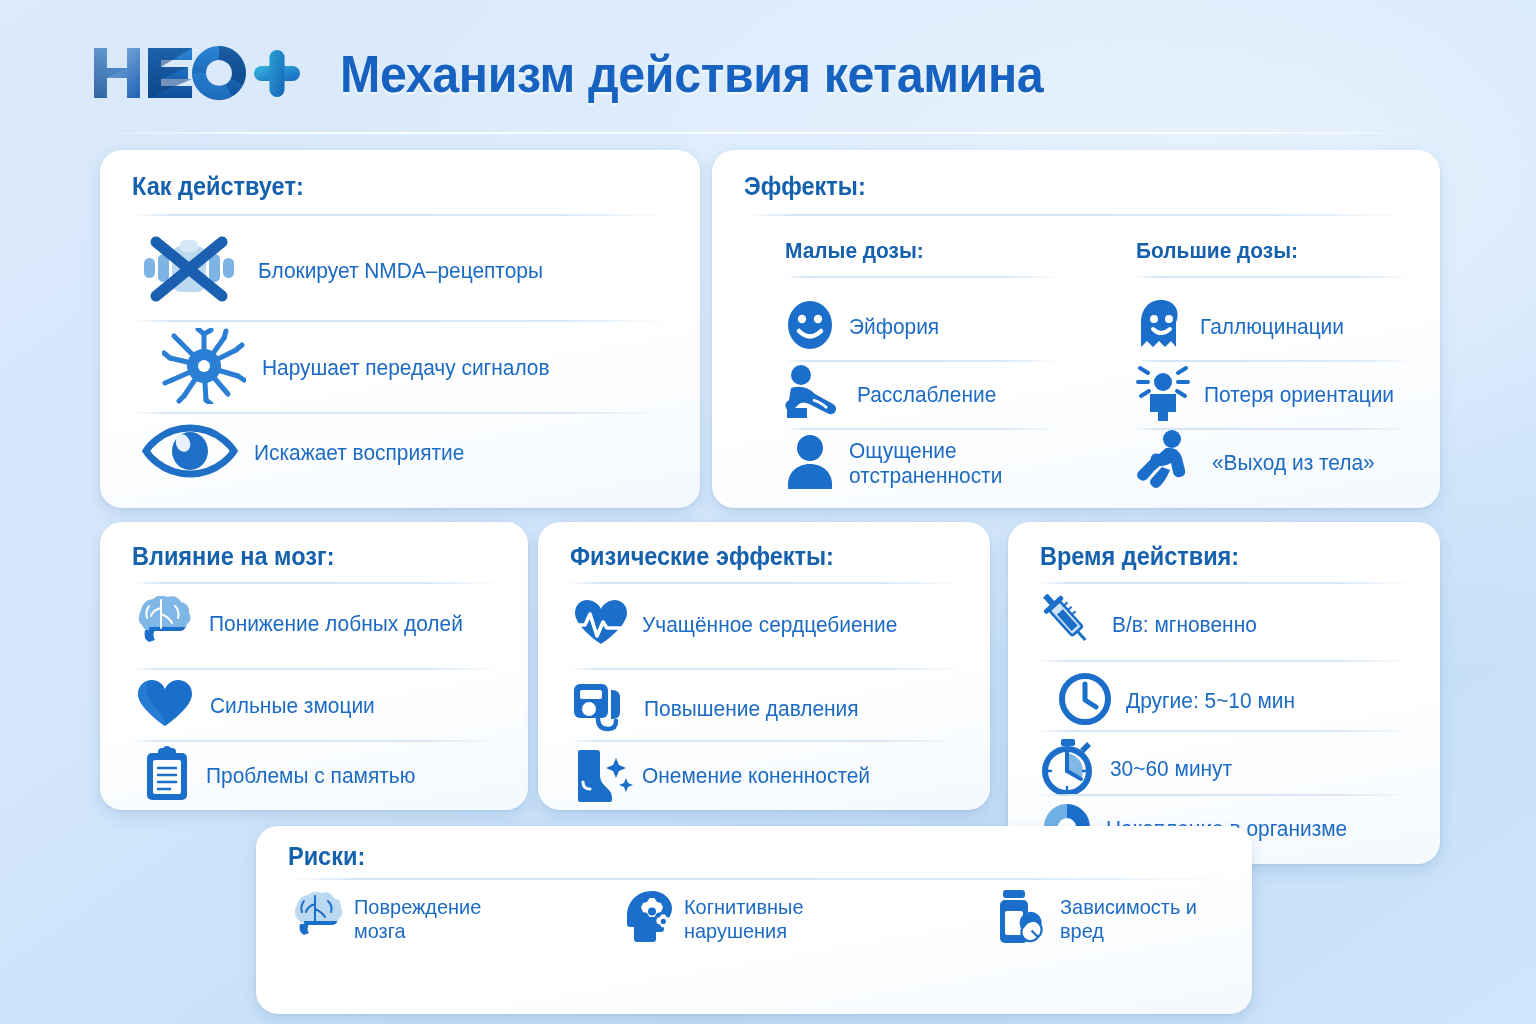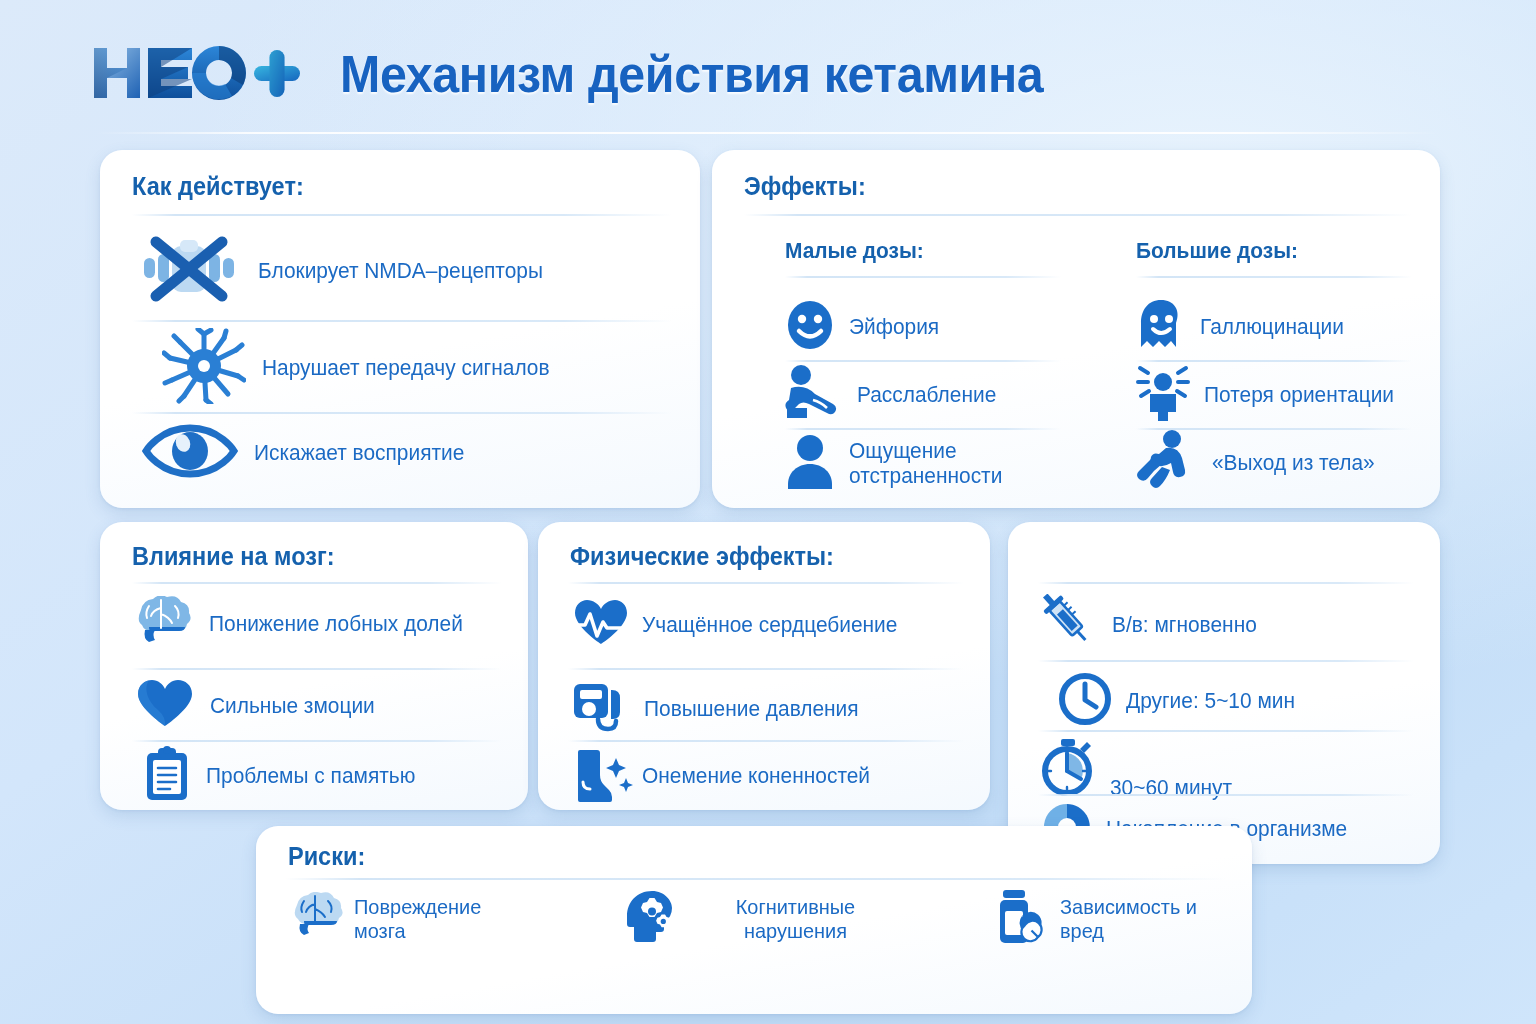--- a/index.html
+++ b/index.html
@@ -357,20 +357,23 @@
           <path d="M11 36 q0 7 7 7" stroke="#fff" stroke-width="3" fill="none" stroke-linecap="round"></path>
           <path d="M44 12 l3 7 l7 3 l-7 3 l-3 7 l-3 -7 l-7 -3 l7 -3 z" fill="#1b6ec9"></path>
           <path d="M54 32 l2 5 l5 2 l-5 2 l-2 5 l-2 -5 l-5 -2 l5 -2 z" fill="#1b6ec9"></path>
         </svg>
       </span>
       <span class="row-label">Онемение коненностей</span>
     </div>
   </div>
 
   <div class="card" id="card-time">
+    <div class="pad" style="top:20px;">
+      <div class="card-title">Время действия:</div>
+    </div>
     <div class="rule" style="position:absolute;left:30px;right:26px;top:60px;"></div>
 
     <div class="row" style="position:absolute;left:34px;top:72px;gap:14px;">
       <span class="ico">
         <svg width="56" height="58" viewBox="0 0 56 58">
           <g transform="rotate(-42 28 29)">
             <rect x="21" y="6" width="14" height="34" rx="2" fill="#cfe3f6" stroke="#1b6ec9" stroke-width="2.6"></rect>
             <rect x="24" y="14" width="8" height="22" fill="#1b6ec9"></rect>
             <rect x="16" y="2" width="24" height="5" rx="2" fill="#1b6ec9"></rect>
             <rect x="25" y="-8" width="6" height="11" fill="#1b6ec9"></rect>
@@ -389,21 +392,21 @@
       <span class="ico">
         <svg width="54" height="54" viewBox="0 0 54 54">
           <circle cx="27" cy="27" r="23" fill="none" stroke="#1b6ec9" stroke-width="6"></circle>
           <path d="M27 12 v16 l11 7" stroke="#1b6ec9" stroke-width="5" fill="none" stroke-linecap="round" stroke-linejoin="round"></path>
         </svg>
       </span>
       <span class="row-label">Другие: 5~10 мин</span>
     </div>
     <div class="rule" style="position:absolute;left:30px;right:26px;top:208px;"></div>
 
-    <div class="row" style="position:absolute;left:32px;top:216px;gap:14px;align-items:flex-end;">
+    <div class="row" style="position:absolute;left:32px;top:216px;gap:14px;">
       <span class="ico">
         <svg width="56" height="58" viewBox="0 0 56 58">
           <rect x="21" y="1" width="14" height="7" rx="2" fill="#1b6ec9"></rect>
           <path d="M40 11 l7 -7 l4 4 l-7 7 z" fill="#1b6ec9"></path>
           <circle cx="27" cy="33" r="22" fill="none" stroke="#1b6ec9" stroke-width="6"></circle>
           <path d="M27 33 L27 15 A18 18 0 0 1 41 41 z" fill="#7fb7e6"></path>
           <path d="M27 33 L27 15" stroke="#1b6ec9" stroke-width="4" stroke-linecap="round"></path>
           <path d="M27 33 L41 41" stroke="#1b6ec9" stroke-width="4" stroke-linecap="round"></path>
           <g stroke="#1b6ec9" stroke-width="2.4" stroke-linecap="round">
             <path d="M27 14 v3 M27 49 v3 M8 33 h3 M43 33 h3"></path>
@@ -441,21 +444,21 @@
             <path d="M12 32 q-2 8 4 11 l5 -2 q-3 -4 0 -9 z" fill="#1b6ec9"></path>
             <path d="M18 33 h25 q6 0 6 -4 l-33 0 q0 4 2 4 z" fill="#1b6ec9"></path>
             <g stroke="#1b6ec9" stroke-width="2" fill="none" stroke-linecap="round">
               <path d="M27 4 v28 M27 12 q-7 2 -9 8 M27 17 q7 3 10 8 M16 9 q-4 6 -2 11 M40 9 q5 5 3 11"></path>
             </g>
           </svg>
         </span>
         <span class="row-label">Повреждение мозга</span>
       </div>
 
-      <div class="row" style="gap:6px;text-align:center;">
+      <div class="row" style="gap:6px;">
         <span class="ico">
           <svg width="56" height="58" viewBox="0 0 56 58">
             <path d="M30 3 C15 3 5 14 5 28 v8 q0 3 3 3 h4 v12 q0 3 3 3 h16 q3 0 3 -3 v-7 h5 q3 0 3 -3 v-6 q8 -6 8 -15 C50 13 43 3 30 3 z" fill="#1b6ec9"></path>
             <g fill="#fff">
               <path d="M25 14 l2.5 -4 h5 l2.5 4 l4 1 l2 4.5 l-2 4.5 l-4 1 l-2.5 4 h-5 l-2.5 -4 l-4 -1 l-2 -4.5 l2 -4.5 z"></path>
             </g>
             <circle cx="30" cy="23.5" r="4" fill="#1b6ec9"></circle>
             <g fill="#fff">
               <path d="M38 29 l1.6 -2.6 h3.4 l1.6 2.6 l2.6 .8 l1.3 3 l-1.3 3 l-2.6 .8 l-1.6 2.6 h-3.4 L38 36.6 l-2.6 -.8 l-1.3 -3 l1.3 -3 z"></path>
             </g>

